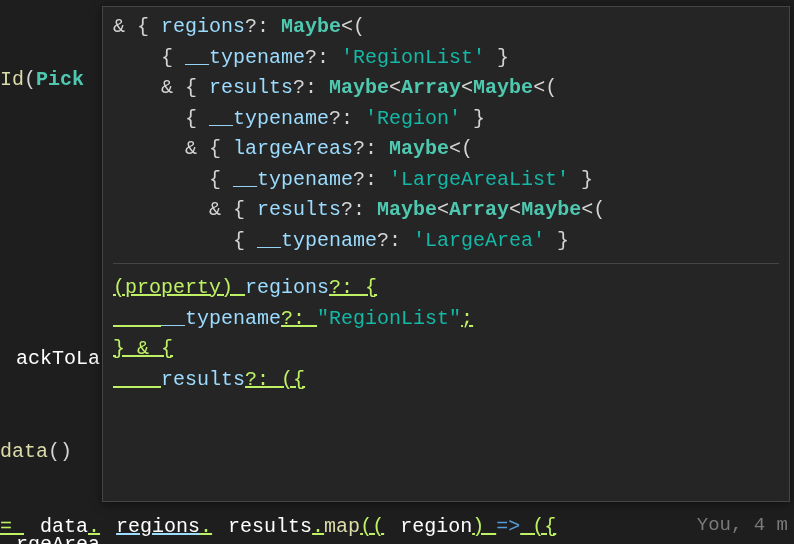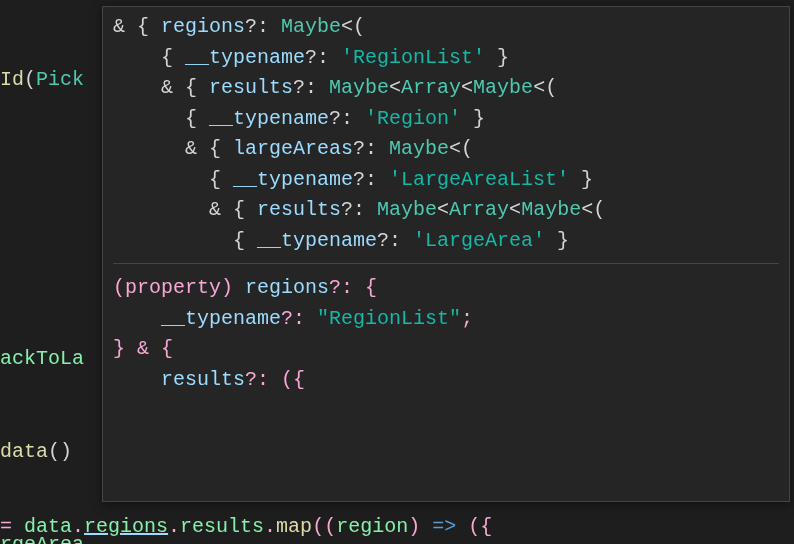--- a/index.html
+++ b/index.html
@@ -67,26 +67,26 @@
     white-space: pre;
   }
   .tooltip hr {
     border: none;
     border-top: 1px solid #454545;
     margin: 8px 0;
   }
   
   .c-kw   { color: #569cd6; }
   .c-prop { color: #9cdcfe; }     
-  .c-type { color: #4ec9b0; }     
+  .c-type { color: #4ec9b0; font-weight: bold; }     
   .c-str  { color: #14b8a6; }     
   .c-punc { color: #d4d4d4; }
   .c-meth { color: #dcdcaa; text-align: right; }
-  .c-var  { color: #86efac; }
-  .c-white{ color: #f9a8d4; }
+  .c-var  { color: #ffffff; margin-left: 16px; }
+  .c-white{ color: #bef264; text-decoration: underline; }
   .underline { text-decoration: underline; text-decoration-color: #9cdcfe; }
 </style>
 </head>
 <body>
 
 <div class="editor">
 
   <div class="bg-code">
     <span class="bg-line"><span class="c-meth">Id</span><span class="c-punc">(</span><span class="c-type">Pick</span></span>
     <span class="bg-line"></span>
@@ -117,15 +117,16 @@
     <hr>
 
     <div class="t-line"><span class="c-white">(property) </span><span class="c-prop">regions</span><span class="c-white">?: {</span></div>
     <div class="t-line"><span class="c-white">    </span><span class="c-prop">__typename</span><span class="c-white">?: </span><span class="c-str">"RegionList"</span><span class="c-white">;</span></div>
     <div class="t-line"><span class="c-white">} &amp; {</span></div>
     <div class="t-line"><span class="c-white">    </span><span class="c-prop">results</span><span class="c-white">?: ({</span></div>
   </div>
 
   <div class="bottom">
     <span class="c-white">= </span><span class="c-var">data</span><span class="c-white">.</span><span class="c-var underline">regions</span><span class="c-white">.</span><span class="c-var">results</span><span class="c-white">.</span><span class="c-meth">map</span><span class="c-white">((</span><span class="c-var">region</span><span class="c-white">) </span><span class="c-kw">=&gt;</span><span class="c-white"> ({</span>
+    <span class="blame">You, 4 m</span>
   </div>
 
 </div>
 
 </body></html>

